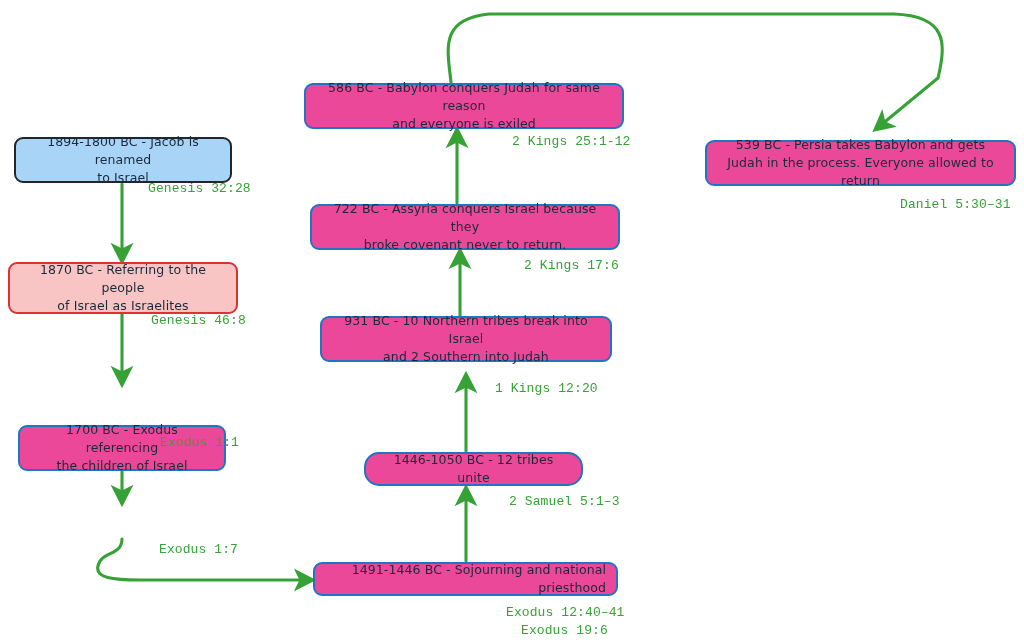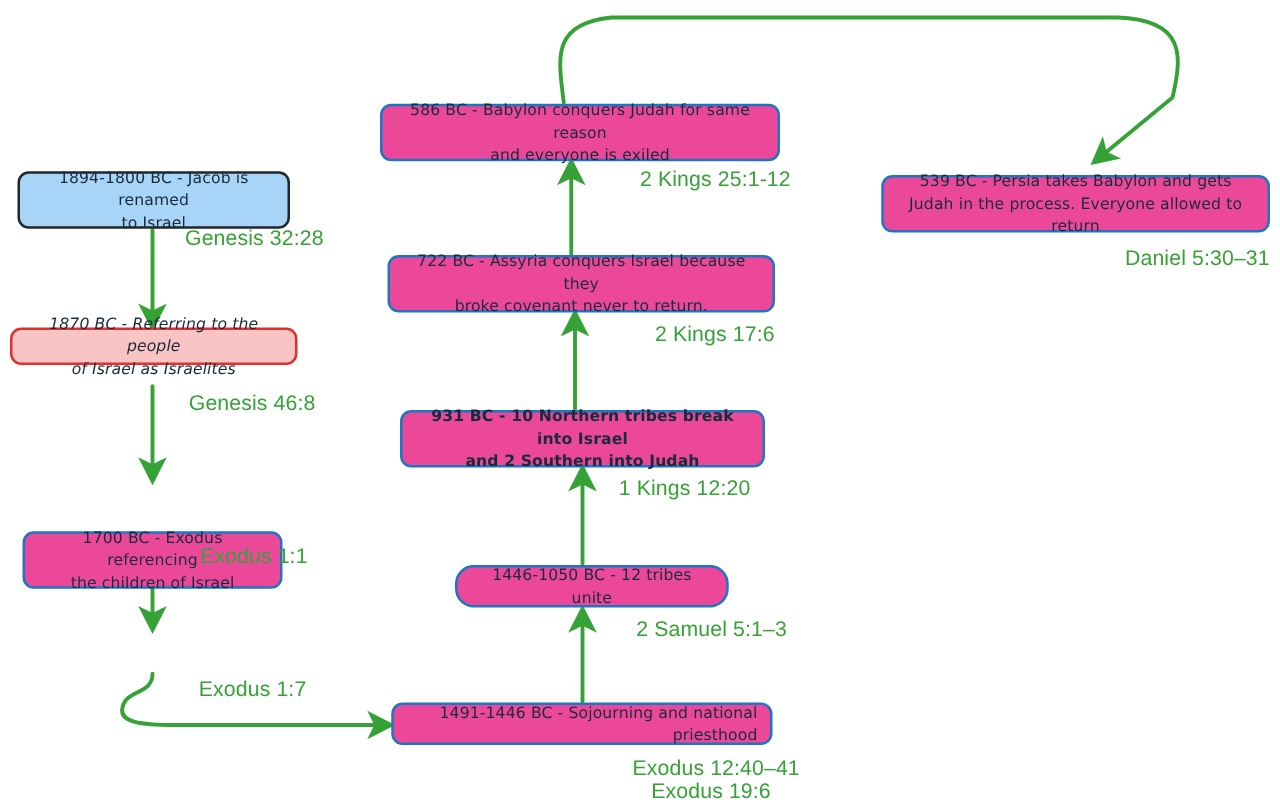--- a/index.html
+++ b/index.html
@@ -54,22 +54,22 @@
     border: 2.4px solid #e03131;
   }
   .node-label-text {
     display: block;
     width: 100%;
     white-space: pre-line;
   }
   .edge-label {
     position: absolute;
     color: #36a236;
-    font-family: Liberation Sans, sans-serif;
-    font-size: 17px;
+    font-family: Liberation Mono, monospace;
+    font-size: 13px;
     line-height: 1.35;
     white-space: nowrap;
     letter-spacing: 0.1px;
   }
 </style>
 </head>
 <body>
 
 <div id="diagram-root">
 
@@ -100,40 +100,40 @@
 
       <path d="M 451 82 C 447 48, 440 19, 489 14 L 894 14 C 948 16, 946 44, 938 78 L 881 125" marker-end="url(#arrow-green)"></path>
     </g>
   </svg>
 
   <div class="node-box node-dark" style="left:14px; top:137px; width:218px; height:46px;">
     <span class="node-label-text">1894-1800 BC - Jacob is renamed
 to Israel</span>
   </div>
 
-  <div class="node-box node-red" style="left:8px; top:262px; width:230px; height:30px;font-style:italic;">
+  <div class="node-box node-red" style="left:8px; top:262px; width:230px; height:52px;">
     <span class="node-label-text">1870 BC - Referring to the people
 of Israel as Israelites</span>
   </div>
 
   <div class="node-box node-blue" style="left:18px; top:385px; width:208px; height:46px;margin-top:40px;">
     <span class="node-label-text">1700 BC - Exodus referencing
 the children of Israel</span>
   </div>
 
 
   <div class="node-box node-blue" style="left:313px; top:562px; width:305px; height:34px;text-align:right;">
     <span class="node-label-text">1491-1446 BC - Sojourning and national priesthood</span>
   </div>
 
   <div class="node-box node-blue" style="left:364px; top:452px; width:219px; height:34px;border-radius:15px;">
     <span class="node-label-text">1446-1050 BC - 12 tribes unite</span>
   </div>
 
-  <div class="node-box node-blue" style="left:320px; top:328px; width:292px; height:46px;font-weight:bold;">
+  <div class="node-box node-blue" style="left:320px; top:316px; width:292px; height:46px;">
     <span class="node-label-text">931 BC - 10 Northern tribes break into Israel
 and 2 Southern into Judah</span>
   </div>
 
   <div class="node-box node-blue" style="left:310px; top:204px; width:310px; height:46px;">
     <span class="node-label-text">722 BC - Assyria conquers Israel because they
 broke covenant never to return.</span>
   </div>
 
   <div class="node-box node-blue" style="left:304px; top:83px; width:320px; height:46px;">

